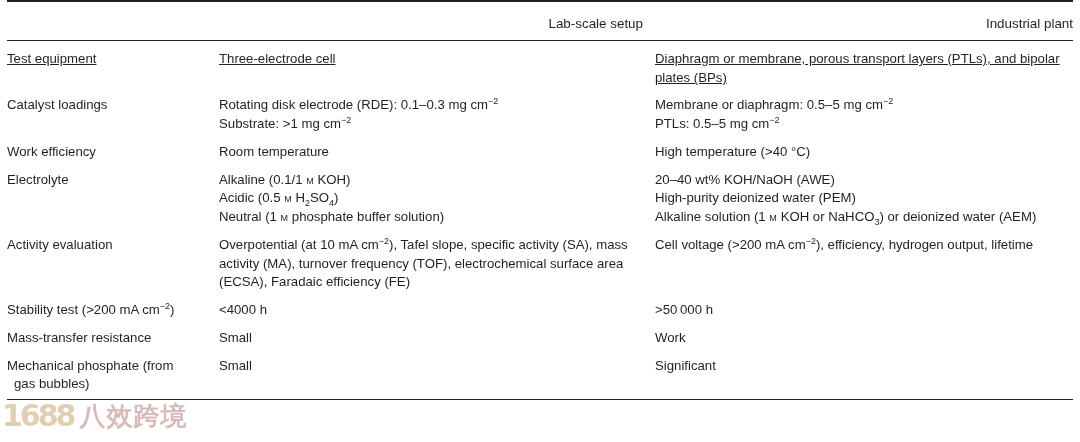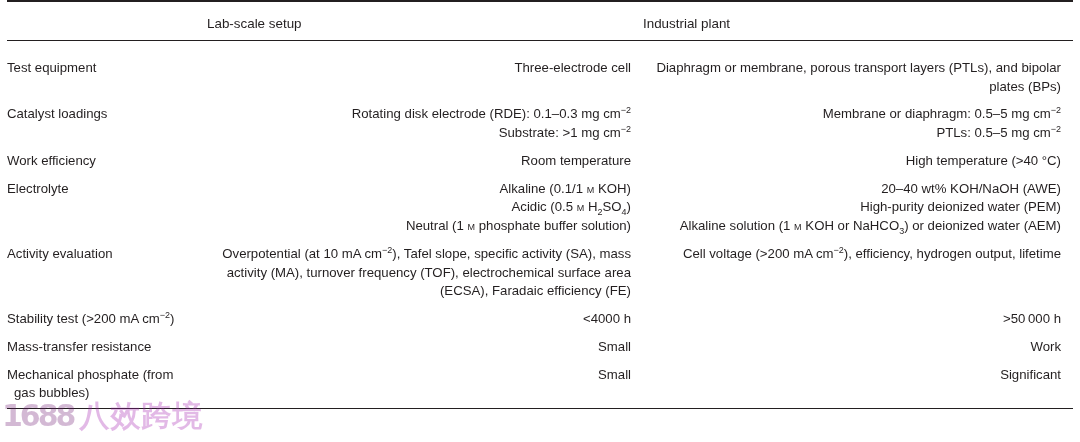--- a/index.html
+++ b/index.html
@@ -31,38 +31,38 @@
   
   thead tr.rule-top td{
     border-top:2.2px solid #231f20;
     height:8px;padding:0;font-size:0;line-height:0;
   }
   thead tr.head th{
     border-bottom:1.3px solid #231f20;
     padding:6px 0 9px 0;
     font-weight:400;
     font-size:13.4px;
-    text-align:left;
+    text-align:right;
     vertical-align:bottom;
   }
   thead tr.head th.lbl{text-align:left;}
-  tbody tr:first-child td{padding-top:18px;}
+  tbody tr:first-child td{padding-top:9px;text-decoration:underline;}
   tbody td{
     padding:4.5px 0;
     vertical-align:top;
     line-height:1.42;
   }
   tbody td.lbl{
     text-align:left;
     padding-left:7px;
     padding-right:10px;
     text-indent:-7px;
   }
   tbody td.val{
-    text-align:right;
+    text-align:left;
     padding-left:12px;
     padding-right:12px;
   }
   tfoot td.rule-bottom{
     border-top:1.6px solid #231f20;
     height:2px;padding:0;font-size:0;line-height:0;
   }
   .mol{
     font-variant:small-caps;
     font-size:0.92em;
@@ -82,29 +82,29 @@
     opacity:0.30;
     pointer-events:none;
     display:flex;
     align-items:center;
     gap:6px;
   }
   .wm-mark{
     font-family:"DejaVu Sans", sans-serif;
     font-size:30px;
     font-weight:700;
-    color:#701a75;
+    color:#a16207;
     letter-spacing:-3px;
     line-height:1;
   }
   .wm-text{
     font-family:"DejaVu Sans", sans-serif;
-    font-size:30px;
+    font-size:26px;
     font-weight:700;
-    color:#a21caf;
+    color:#7f1d1d;
     letter-spacing:1px;
     line-height:1;
   }
 </style>
 </head>
 <body>
 
 <div class="table-wrap">
 
   <table class="sci">

